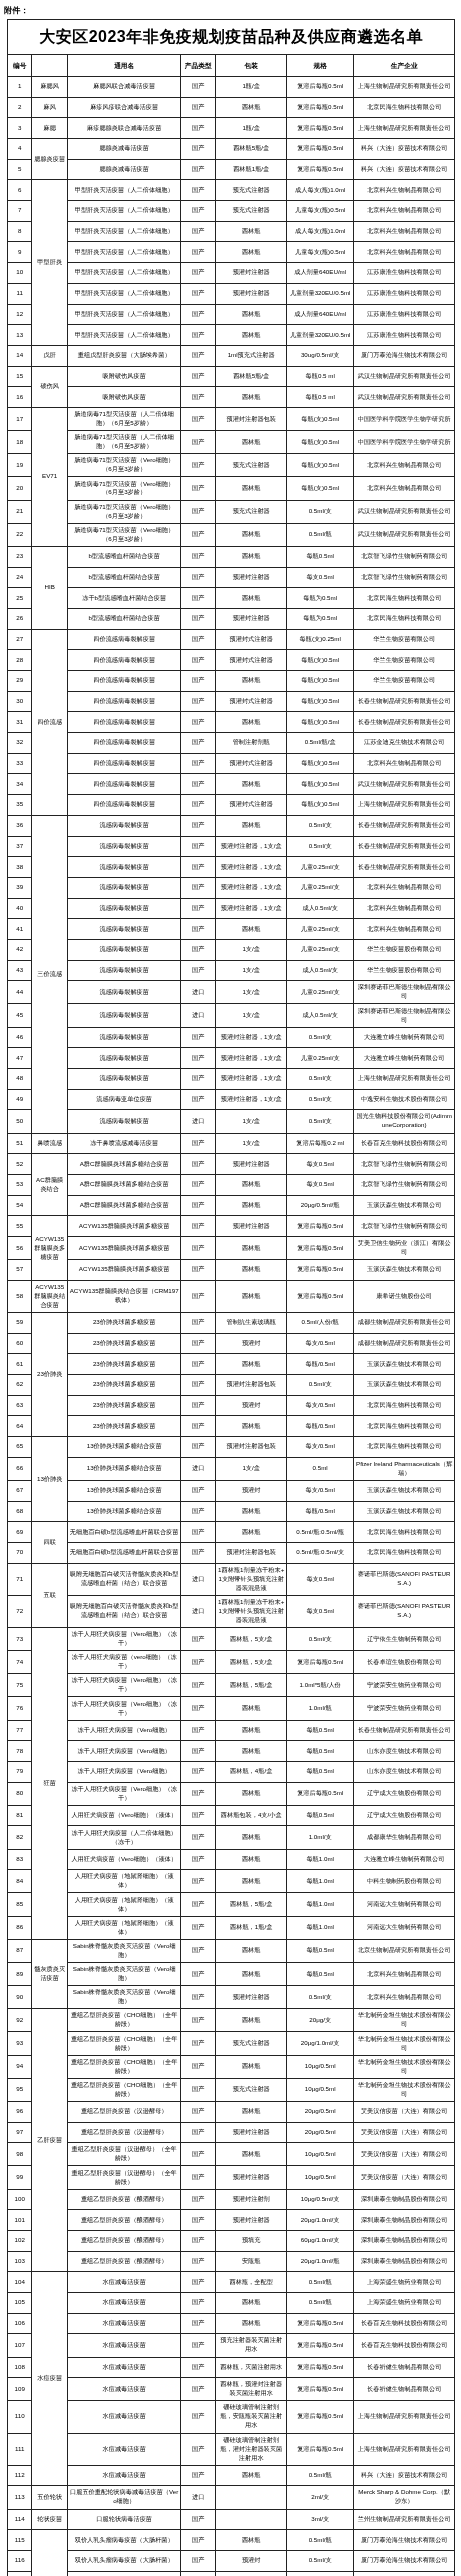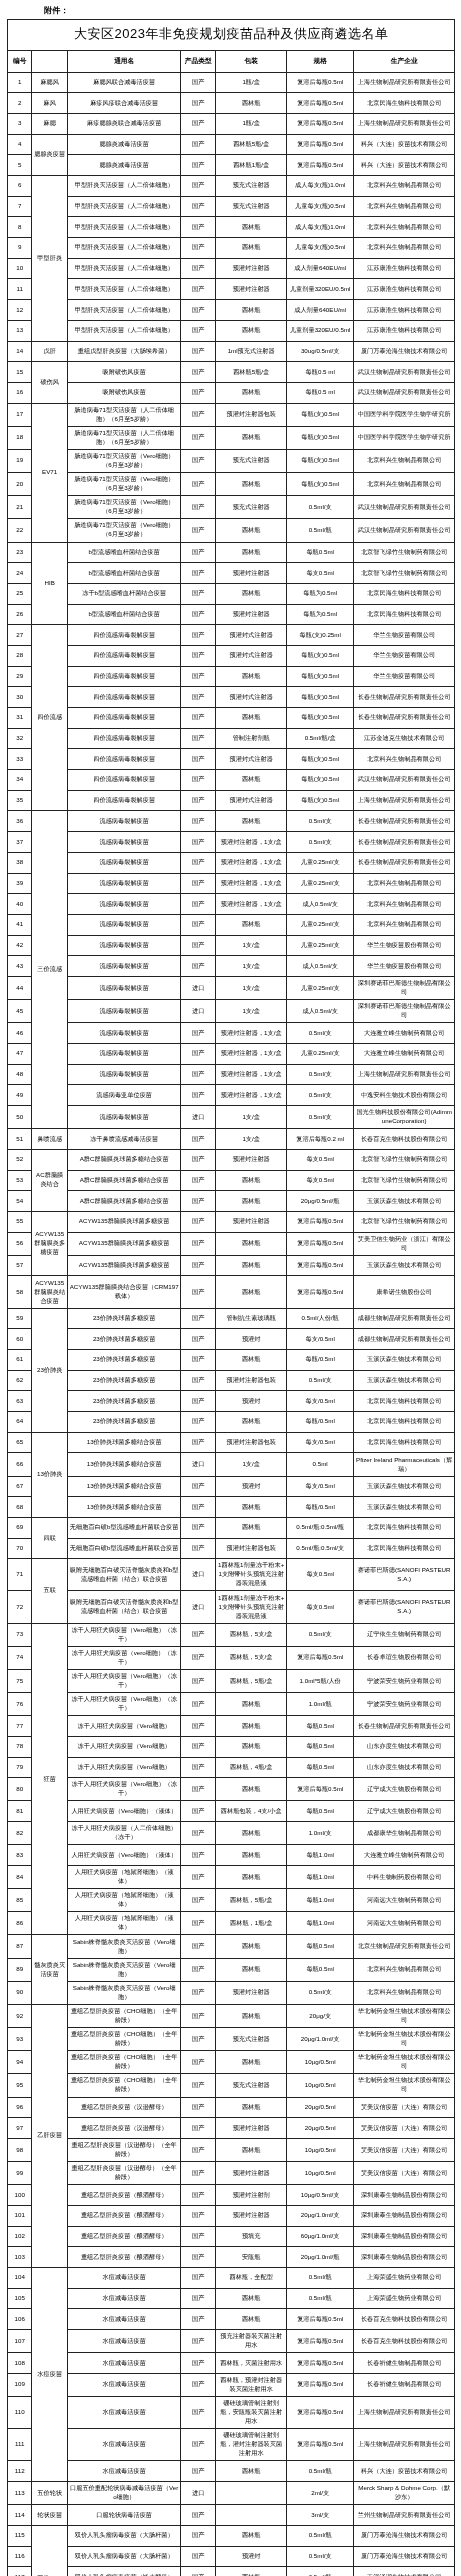--- a/index.html
+++ b/index.html
@@ -10,43 +10,42 @@
     font-family: "Liberation Sans", "DejaVu Sans", sans-serif;
   }
   .page {
     width: 462px;
     background: #ffffff;
   }
   .attachment-label {
     font-size: 8.2px;
     font-weight: 600;
     padding: 5.2px 0 3.1px 4.1px;
-    margin-left: 40px;
   }
   table.vaccine-table {
     border-collapse: collapse;
     table-layout: fixed;
     width: 447px;
     margin: 0 0 8.2px 7.2px;
   }
   table.vaccine-table th,
   table.vaccine-table td {
     border: 0.5px solid #222222;
     text-align: center;
     vertical-align: middle;
     padding: 2.1px 1.5px;
     font-size: 6.2px;
     line-height: 1.45;
     word-break: break-all;
     background: #ffffff;
   }
   table.vaccine-table td { height: 15.5px; }
   tr.title-row th {
-    font-size: 13px;
-    font-weight: 400;
+    font-size: 16px;
+    font-weight: 700;
     padding: 5.2px 2.1px;
     letter-spacing: 0.5px;
   }
   tr.header-row th {
     font-size: 6.7px;
     font-weight: 700;
     padding: 5.7px 1px;
   }
 </style>
 </head>

